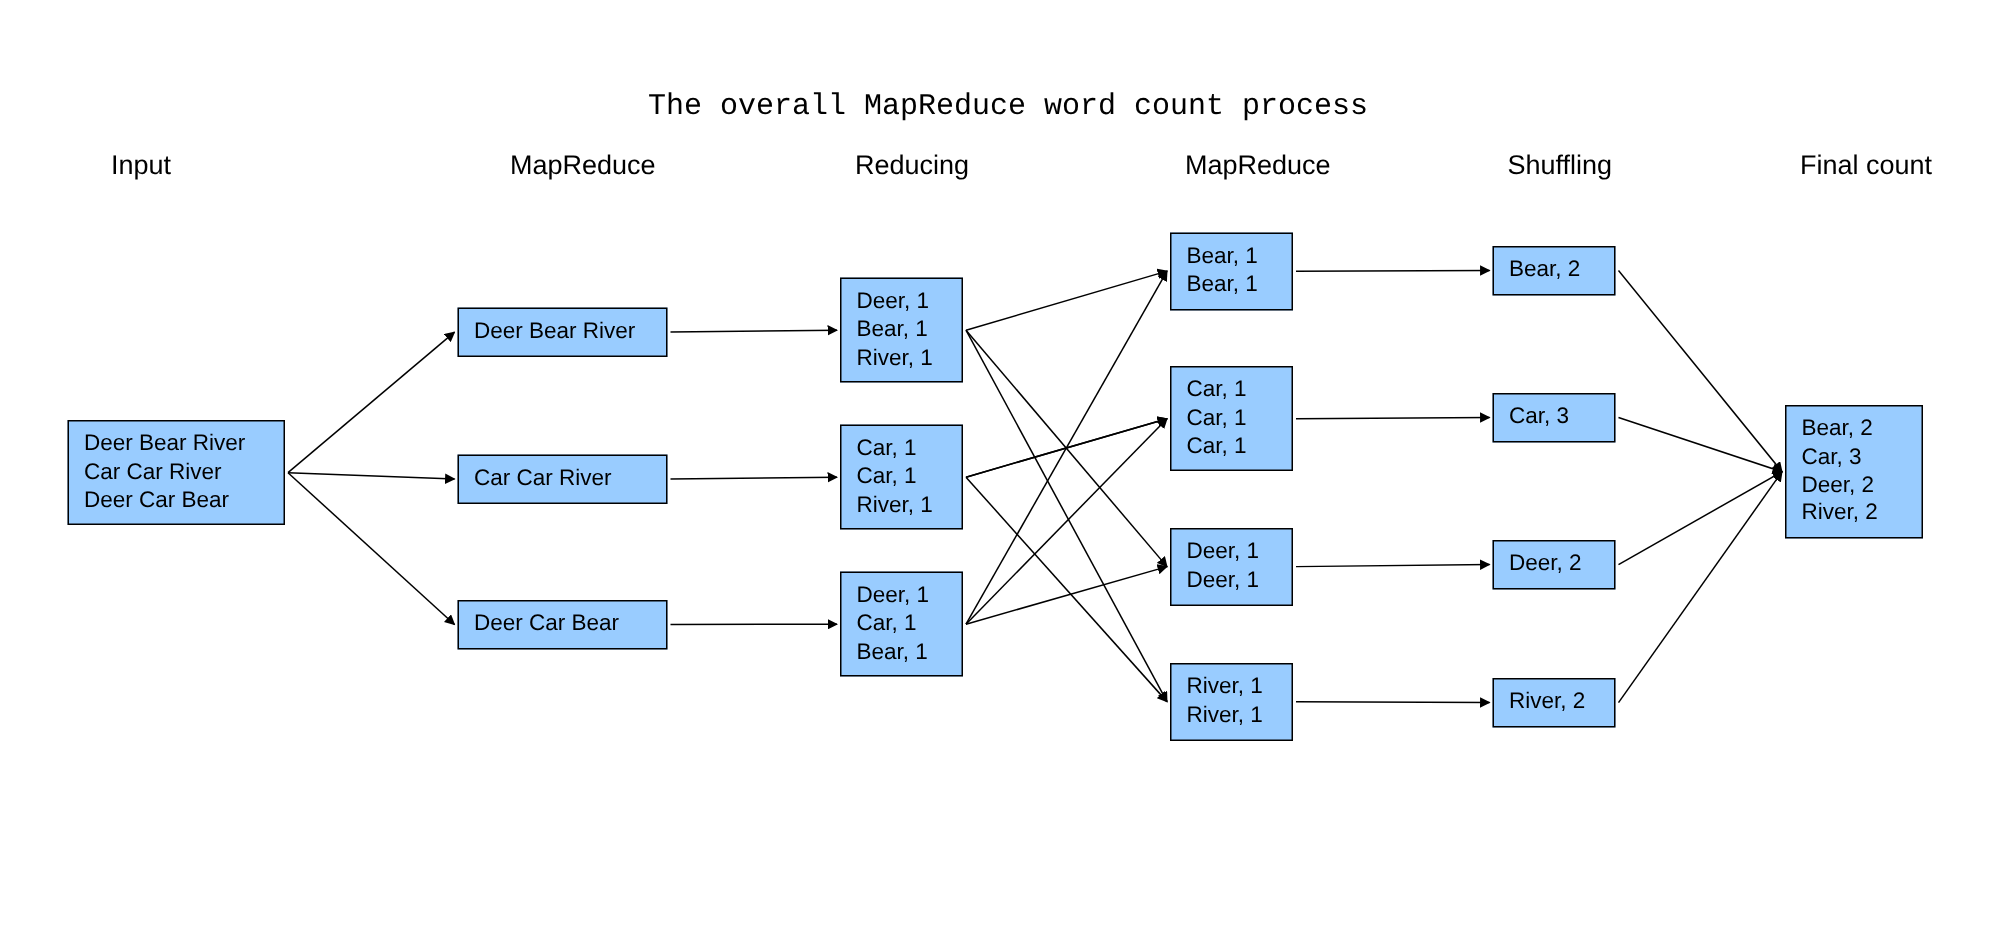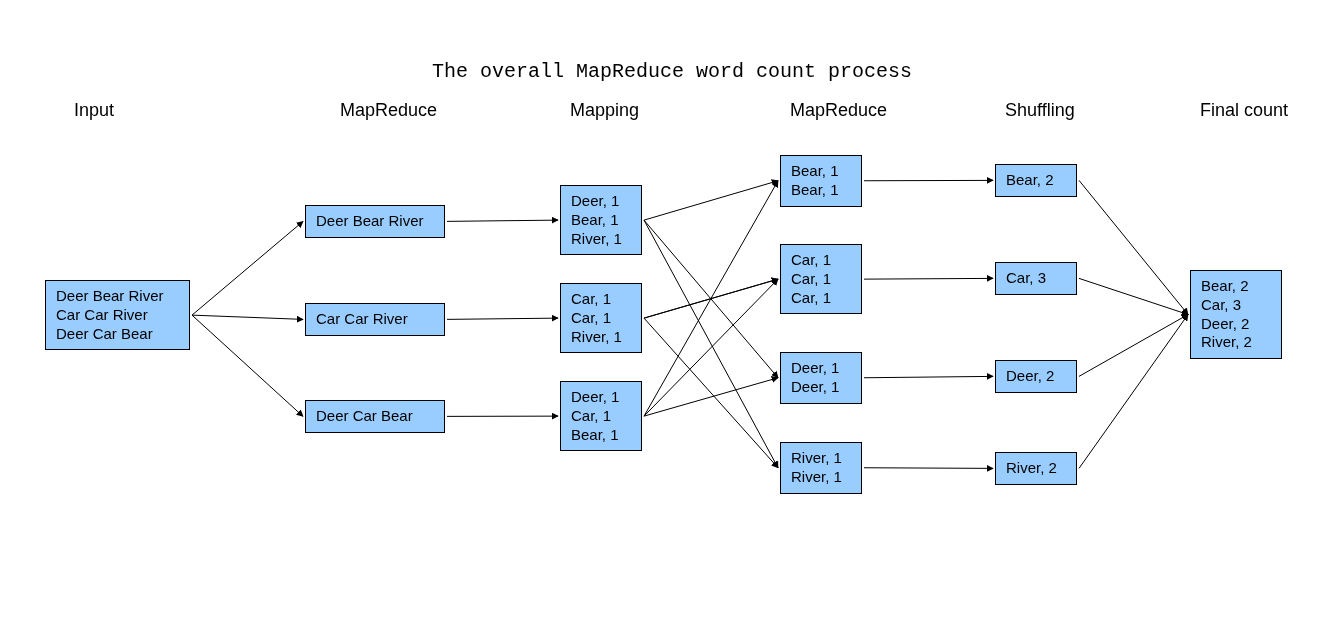--- a/index.html
+++ b/index.html
@@ -48,21 +48,21 @@
     pointer-events: none;
   }
 </style>
 </head>
 <body>
 
 <div class="title">The overall MapReduce word count process</div>
 
 <div class="col-label" style="left:74px">Input</div>
 <div class="col-label" style="left:340px">MapReduce</div>
-<div class="col-label" style="left:570px">Mapping</div>
+<div class="col-label" style="left:570px">Reducing</div>
 <div class="col-label" style="left:790px">MapReduce</div>
 <div class="col-label" style="left:1005px">Shuffling</div>
 <div class="col-label" style="left:1200px">Final count</div>
 
 <svg class="arrows">
   <defs>
     <marker id="ah" viewBox="0 0 10 10" refX="9" refY="5" markerWidth="7" markerHeight="7" orient="auto-start-reverse">
       <path d="M 0 0 L 10 5 L 0 10 z" fill="#000"></path>
     </marker>
   </defs>

